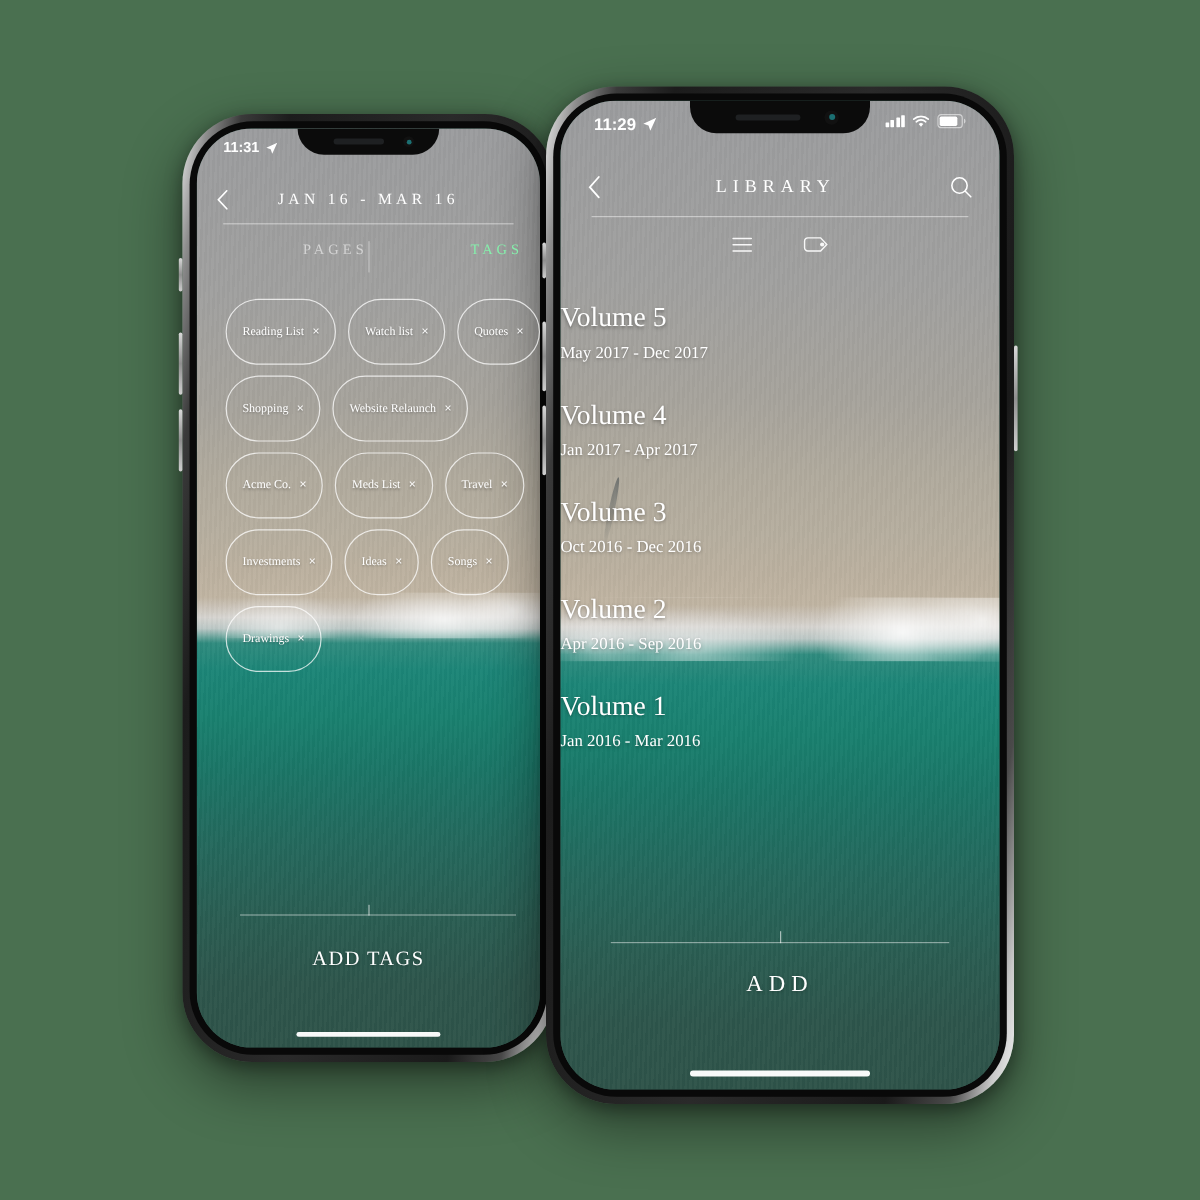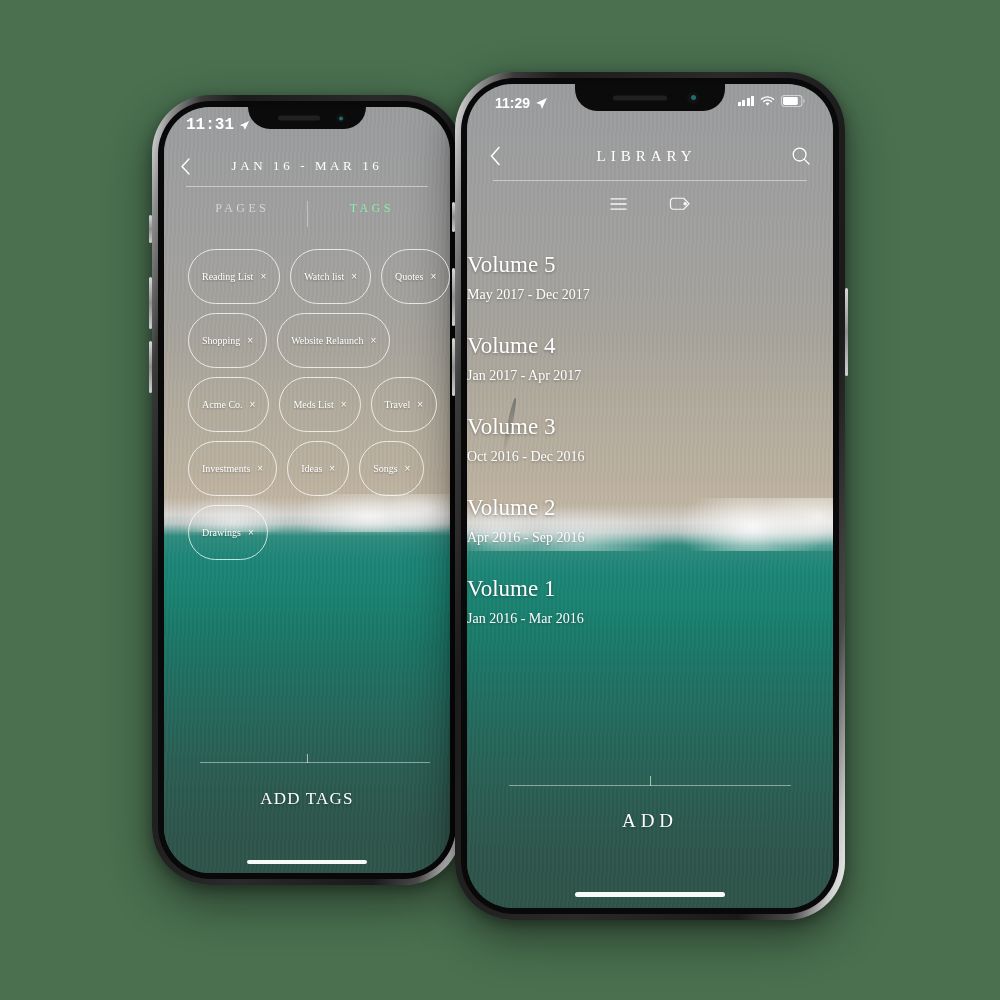--- a/index.html
+++ b/index.html
@@ -86,21 +86,21 @@
   .bars { display:flex; align-items:flex-end; gap:1.5px; }
   .bars span { display:block; width:3px; background:#fff; border-radius:.5px; }
 
   
   .nav { position:absolute; left:0; right:0; display:flex; align-items:center; z-index:5; color:#fff; }
   .nav-title { flex:1; text-align:center; color:#fff; }
   .nav-btn { display:flex; align-items:center; justify-content:center; }
   .rule { position:absolute; height:1px; background:rgba(255,255,255,.45); z-index:5; }
 
   .tabs { position:absolute; left:0; right:0; display:flex; z-index:5; }
-  .tab { flex:1; text-align:center; color:rgba(255,255,255,.55); }
+  .tab { flex:1; text-align:right; color:rgba(255,255,255,.55); }
   .tab.active { color:#86efac; }
   .tab-sep { width:1px; background:rgba(255,255,255,.4); }
 
   .toolbar { position:absolute; left:0; right:0; display:flex; align-items:center; justify-content:center; z-index:5; }
 
   
   .vol-list { position:absolute; left:0; right:0; z-index:5; text-align:center; }
   .vol { text-align:left; }
   .vol-title { color:#fff; font-family:"Liberation Serif", serif; text-shadow:0 1px 3px rgba(0,0,0,.35); }
   .vol-sub { color:#fff; font-family:"Liberation Serif", serif; text-shadow:0 1px 3px rgba(0,0,0,.35); }
@@ -122,21 +122,21 @@
   .bottom-tick { position:absolute; width:1px; background:rgba(255,255,255,.6); z-index:5; }
   .action { position:absolute; left:0; right:0; text-align:center; color:#fff; z-index:5;
             font-family:"Liberation Serif", serif; text-shadow:0 1px 3px rgba(0,0,0,.3); }
 
   
   #phone-back { left:152px; top:95px; width:310px; height:790px; }
   #phone-back .notch { width:118px; height:22px; }
   #phone-back .speaker { width:42px; left:30px; }
   #phone-back .cam { width:9px; height:9px; right:21px; }
   #phone-back .cam i { width:4px; height:4px; }
-  #phone-back .statusbar { padding:9px 22px 0 22px; font-size:16px;font-family:Liberation Mono, monospace; }
+  #phone-back .statusbar { padding:9px 22px 0 22px; font-size:12px; }
   #phone-back .home-ind { bottom:9px; width:120px; height:4px; }
   #phone-back .nav { top:46px; height:26px; padding:0 16px; }
   #phone-back .nav-title { font-size:13px; letter-spacing:3.6px; }
   #phone-back .rule { top:79px; left:22px; right:22px; }
   #phone-back .tabs { top:94px; height:26px; padding:0 14px; }
   #phone-back .tab { font-size:12px; letter-spacing:3.4px; }
   #phone-back .chips { top:142px; left:24px; right:-14px; gap:9px 10px; }
   #phone-back .chip { font-size:10px; padding:21px 13px; }
   #phone-back .bottom-rule { left:36px; right:20px; bottom:110px; }
   #phone-back .bottom-tick { left:50%; bottom:110px; height:9px; }

